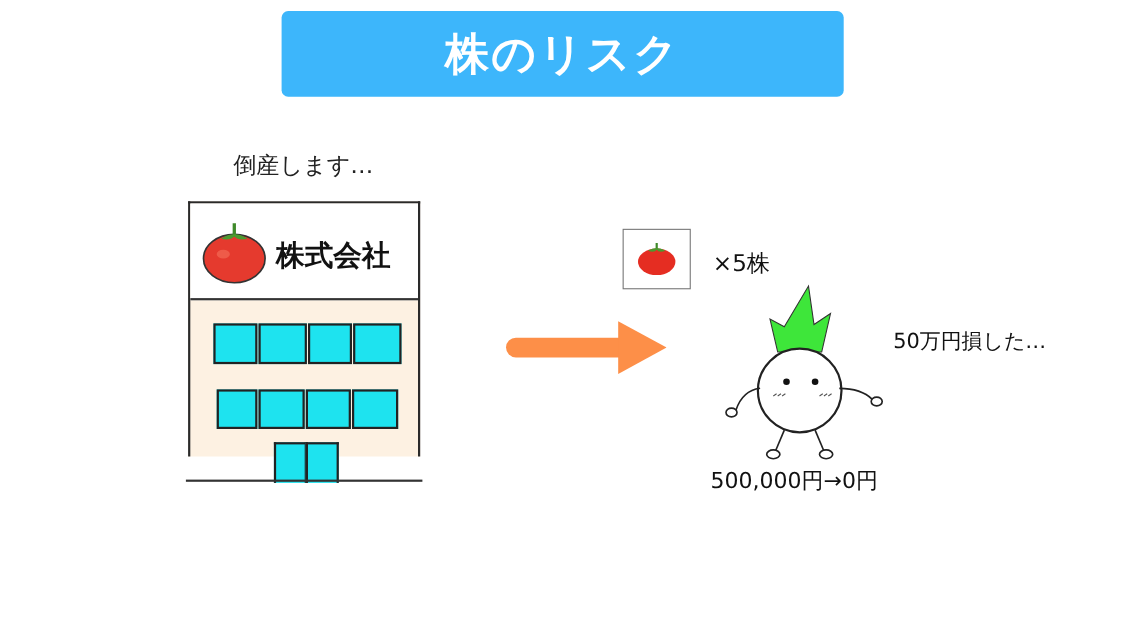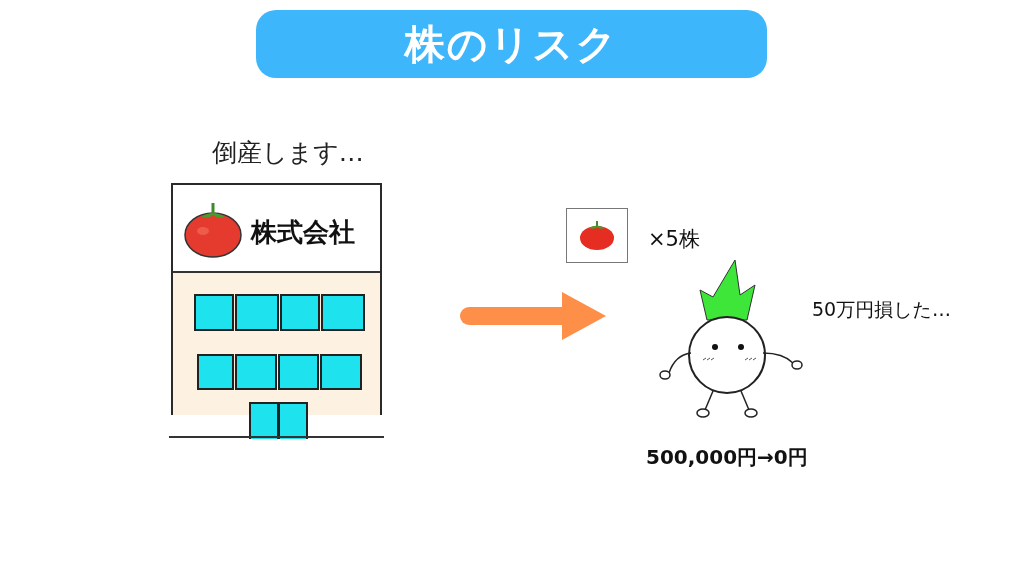--- a/index.html
+++ b/index.html
@@ -1,29 +1,29 @@
 <!DOCTYPE html>
 <html><head>
   <meta charset="utf-8">
   <style>
     html, body { margin: 0; padding: 0; }
     body {
       width: 1024px; height: 576px; background: #ffffff; position: relative; overflow: hidden;
       font-family: "DejaVu Sans", "Liberation Sans", sans-serif;
     }
     .title-pill {
-      position: absolute; left: 256px; top: 10px; width: 511px; height: 68px;
-      background: #3db6fb; border-radius: 20px;
+      position: absolute; left: 256px; top: 10px; width: 511px; height: 78px;
+      background: #3db6fb; border-radius: 6px;
       display: flex; align-items: center; justify-content: center;
     }
     .title-pill span {
       color: #fff; font-size: 40px; font-weight: bold; letter-spacing: 2px;
     }
     .bankrupt-text {
-      position: absolute; left: 212px; top: 136px; font-size: 25px; color: #222;
+      position: absolute; left: 212px; top: 136px; font-size: 21px; color: #222;
     }
     .building {
       position: absolute; left: 171px; top: 183px; width: 211px; height: 232px;
       border: 2px solid #2a2a2a; border-bottom: none; box-sizing: border-box;
       background: #fdf1e2;
     }
     .sign {
       position: absolute; left: 0; top: 0; width: 100%; height: 86px;
       background: #fff; border-bottom: 2px solid #333;
     }
@@ -39,21 +39,21 @@
       position: absolute; left: 566px; top: 208px; width: 62px; height: 55px;
       border: 1.5px solid #777; box-sizing: border-box; background: #fff;
     }
     .qty-text {
       position: absolute; left: 648px; top: 225px; font-size: 21px; font-weight: normal; color: #111;
     }
     .loss-text {
       position: absolute; left: 768px; top: 297px; font-size: 19px; color: #111; margin-left: 44px;
     }
     .value-text {
-      position: absolute; left: 646px; top: 444px; font-size: 20px; font-weight: bold; color: #111;
+      position: absolute; left: 646px; top: 424px; font-size: 20px; font-weight: normal; color: #111;
     }
     .mascot { position: absolute; left: 655px; top: 255px; }
   </style>
 </head>
 <body>
 
 <div class="title-pill">
   <span>株のリスク</span>
 </div>
 

